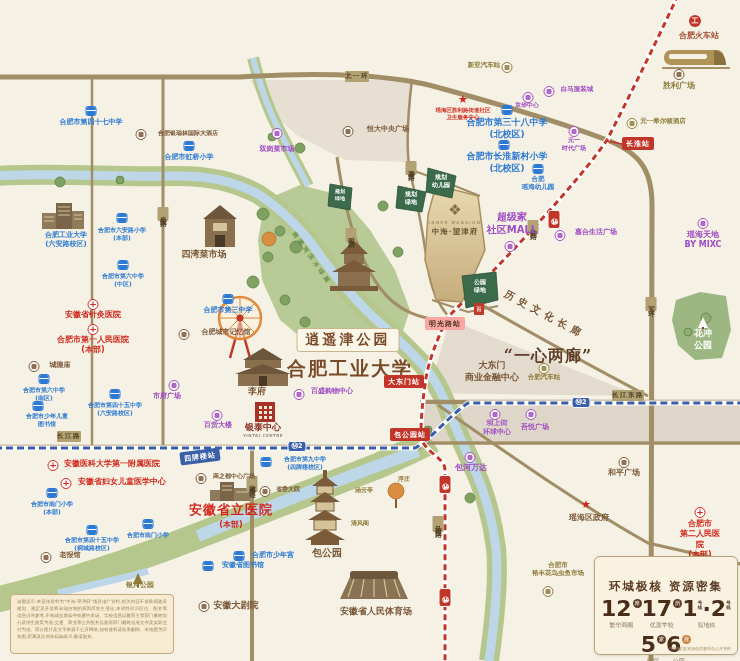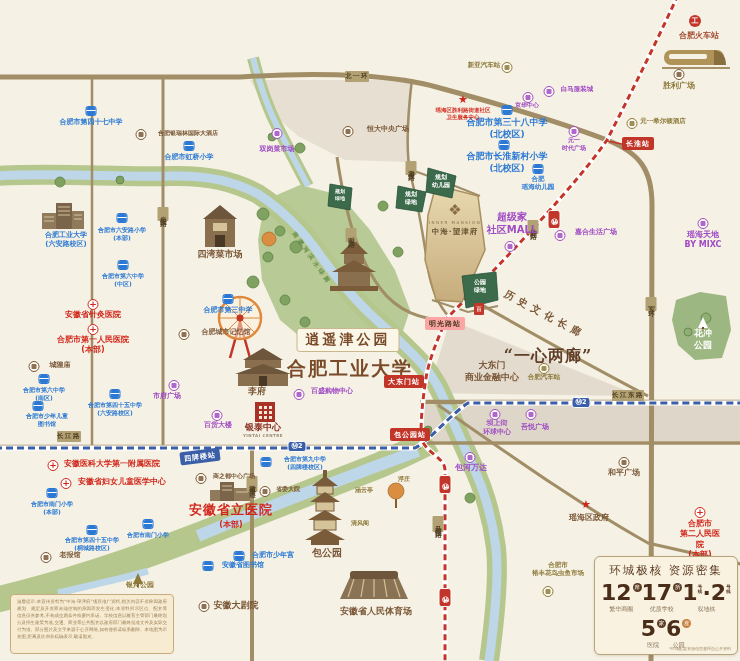--- a/index.html
+++ b/index.html
@@ -53,21 +53,21 @@
   #yixin{position:absolute;left:548px;top:346px;transform:translateX(-50%);font-size:16px;letter-spacing:1px;
          color:#5f3d28;font-weight:bold;z-index:3;white-space:nowrap}
   #yintai-logo{position:absolute;left:255px;top:402px;width:16px;height:16px;z-index:3;background:
      linear-gradient(#a93226 2px,transparent 2px) 0 0/16px 5px repeat-y,
      linear-gradient(90deg,#a93226 2px,transparent 2px) 0 0/5px 16px repeat-x,#f5e9d8;border:2px solid #a93226}
   #disc{position:absolute;left:10px;top:594px;width:150px;height:50px;background:#f7ecd2;border:1px solid #c8ab7c;
         border-radius:4px;padding:4px 6px;font-size:4.5px;color:#9a7f55;text-align:justify;line-height:1.55;
         z-index:4;overflow:hidden}
   #stats{position:absolute;left:594px;top:556px;width:142px;height:97px;background:#f9f2e1;border:1px solid #b7a27c;
          border-radius:6px;z-index:5;box-shadow:0 1px 3px rgba(80,60,30,.15)}
-  .stats-title{text-align:center;margin-top:6px;font-size:11.5px;font-weight:normal;color:#5c3b22;letter-spacing:2px;
+  .stats-title{text-align:center;margin-top:22px;font-size:11.5px;font-weight:bold;color:#5c3b22;letter-spacing:2px;
                font-family:"DejaVu Serif","Liberation Serif",serif}
   .stats-row{display:flex;justify-content:center;margin-top:4px}
   .sti{text-align:center}
   .stnum{font-size:22px;font-weight:bold;color:#4a2d18;line-height:1;display:inline-flex;align-items:flex-start}
   .stunit{width:9px;height:9px;border-radius:50%;background:#5c3b22;color:#fff;font-size:5.5px;line-height:9px;
           text-align:center;margin-left:1px;margin-top:1px;font-weight:normal}
   .stunit.org{background:#c77f3e}
   .stlabel{font-size:6px;color:#8a7458;margin-top:1px}
   .mcol{width:5px;font-size:4.5px;word-break:break-all;line-height:1.15;color:#4a2d18;margin-top:2px;text-align:center}
   .stfoot{position:absolute;right:6px;bottom:3px;font-size:4px;color:#a5906c}
@@ -438,21 +438,21 @@
   <div class="lbl brown s6" style="left:234px;top:472px">商之都中心广场</div>
   <span class="ic ic-ring brown" style="left:265px;top:486px"></span>
   <div class="lbl brown s6" style="left:288px;top:485px">省委大院</div>
   <span class="ic ic-ring brown" style="left:624px;top:457px"></span>
   <div class="lbl brown s8" style="left:624px;top:468px">和平广场</div>
   <span class="ic ic-star" style="left:586px;top:499px"></span>
   <div class="lbl brown s8" style="left:589px;top:513px">瑶海区政府</div>
   <span class="ic ic-ring brown" style="left:204px;top:601px"></span>
   <div class="lbl brown s9" style="left:236px;top:600px">安徽大剧院</div>
   <div class="lbl brown s9" style="left:376px;top:606px">安徽省人民体育场</div>
-  <div class="lbl brown s9" style="left:220px;top:249px">四湾菜市场</div>
+  <div class="lbl brown s9" style="left:204px;top:249px">四湾菜市场</div>
   <div class="lbl brown s9" style="left:257px;top:386px">李府</div>
   <div class="lbl khaki s65" style="left:558px;top:561px">合肥市
 裕丰花鸟虫鱼市场</div>
   <span class="ic ic-ring khaki" style="left:548px;top:586px"></span>
   <span class="ic ic-ring brown" style="left:141px;top:129px"></span>
   <div class="lbl brown s6" style="left:188px;top:129px">合肥银瑞林国际大酒店</div>
   <span class="ic ic-rail" style="left:695px;top:15px">工</span>
   <div class="lbl s8" style="left:699px;top:31px;color:#a0452a">合肥火车站</div>
 
   <div id="yintai-logo"></div>

